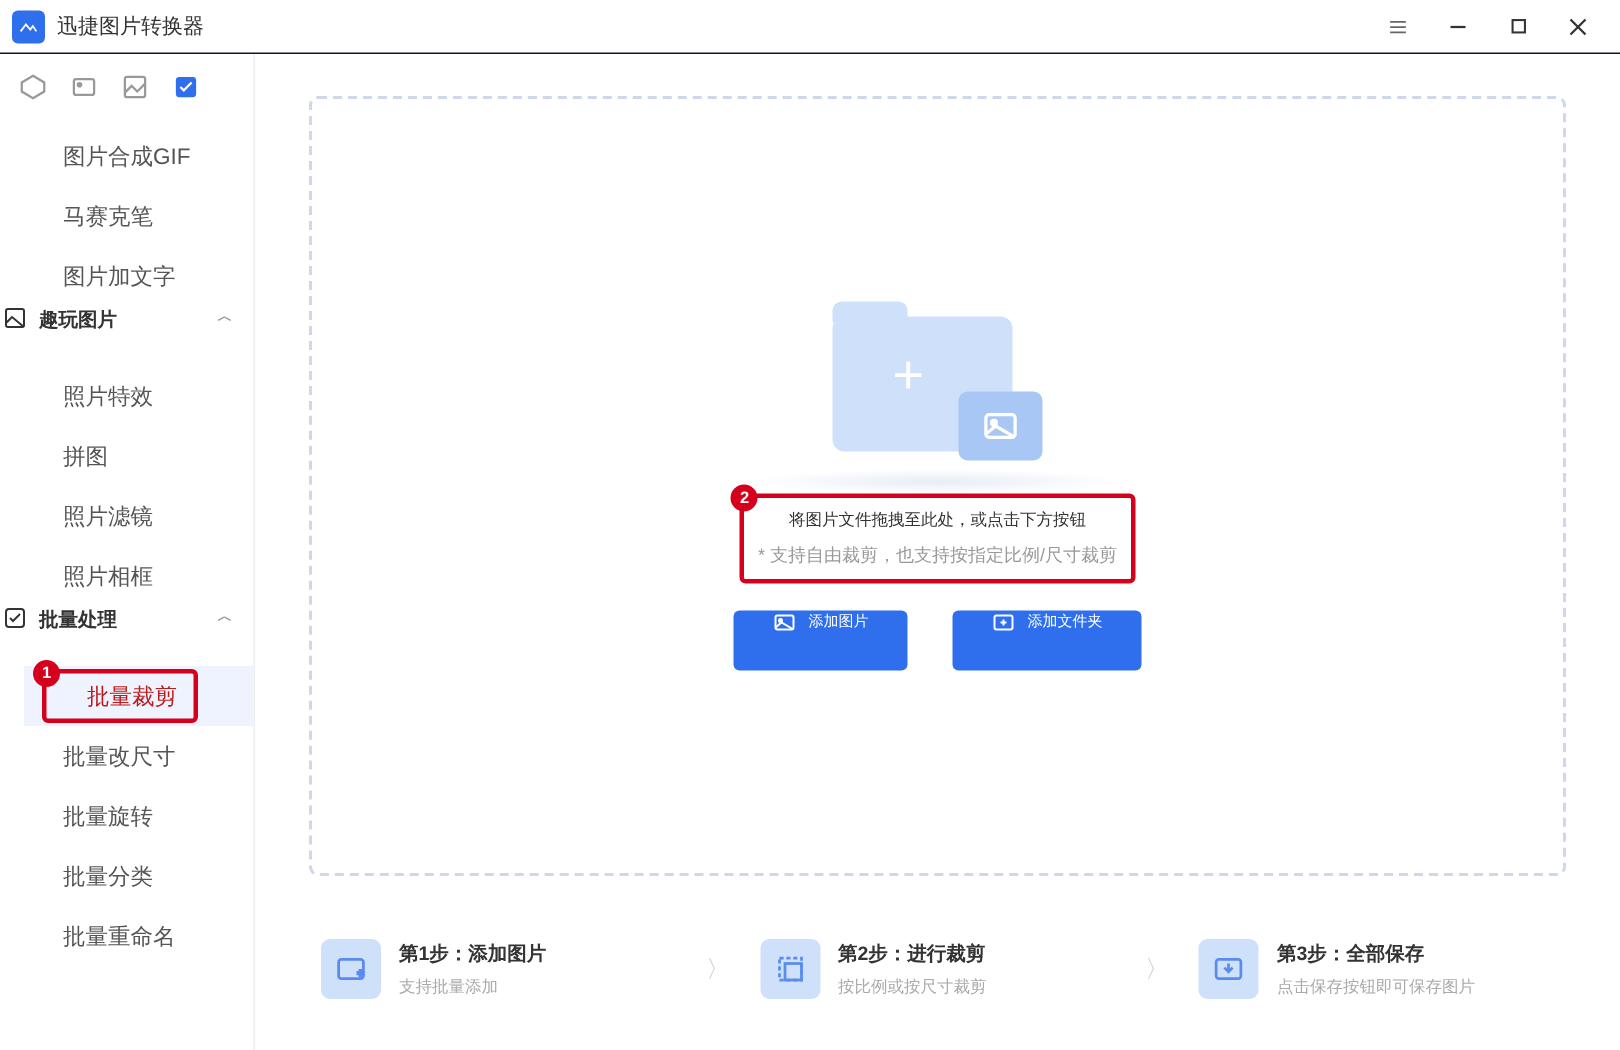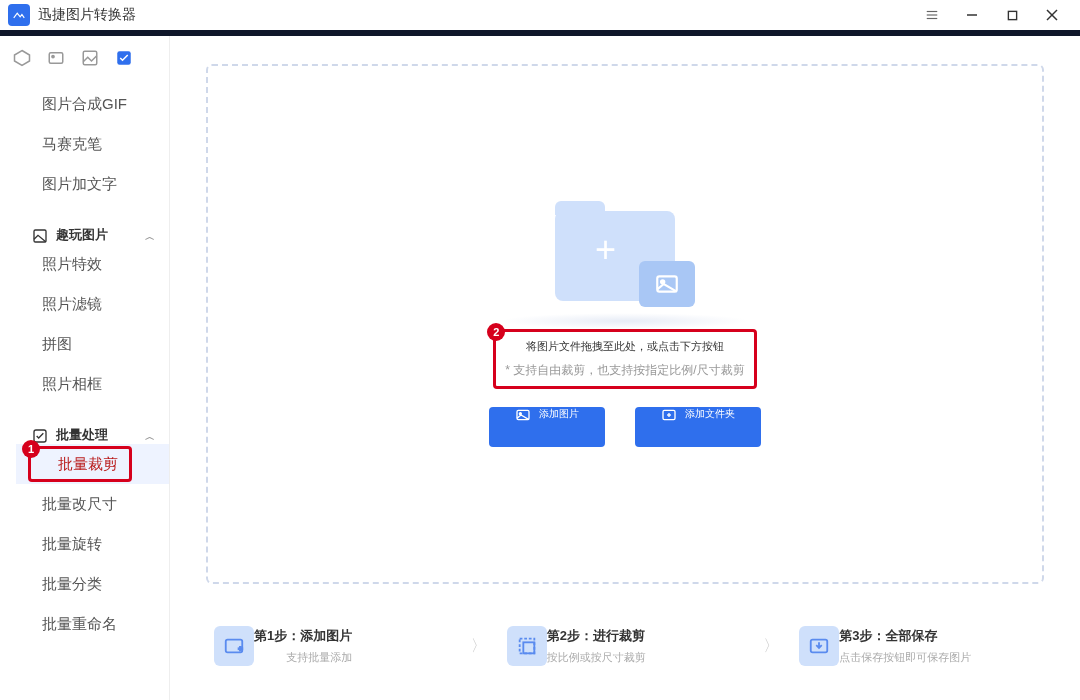--- a/index.html
+++ b/index.html
@@ -1,35 +1,35 @@
 <!DOCTYPE html>
 <html><head>
 <meta charset="utf-8">
 <style>
 * { margin: 0; padding: 0; box-sizing: border-box; font-family: "Microsoft YaHei", sans-serif; }
 body { width: 1080px; height: 700px; background: #fff; overflow: hidden; }
 
-.titlebar { height: 36px; display: flex; align-items: center; padding: 0 8px; border-bottom: 6px solid #0f172a; }
+.titlebar { height: 36px; display: flex; align-items: center; padding: 0 8px; border-bottom: 1px solid #0f172a; }
 .logo { width: 22px; height: 22px; background: #2f6fed; border-radius: 4px; display: flex; align-items: center; justify-content: center; margin-right: 8px; }
 .logo svg { width: 14px; height: 14px; }
 .app-title { font-size: 14px; color: #333; font-weight: 500; }
 .titlebar-spacer { flex: 1; }
 .win-btn { width: 40px; height: 36px; display: flex; align-items: center; justify-content: center; color: #555; cursor: pointer; }
 
 .app-body { display: flex; height: 664px; }
 
 .sidebar { width: 170px; border-right: 1px solid #eee; display: flex; flex-direction: column; }
 .tabbar { height: 44px; display: flex; align-items: center; padding: 0 12px; gap: 14px; }
 .tab-ic { width: 20px; height: 20px; display: flex; align-items: center; justify-content: center; color: #999; cursor: pointer; }
 .tab-ic.active { color: #2f6fed; }
 
 .nav { flex: 1; overflow-y: auto; padding: 4px 0; }
 .nav-item { height: 40px; display: flex; align-items: center; padding-left: 42px; font-size: 15px; color: #555; cursor: pointer; position: relative; }
 .nav-item.active { background: #eef3ff; color: #b91c1c; margin-left: 16px; }
-.nav-group { height: 40px; display: flex; align-items: flex-end; padding-left: 32px; font-size: 13px; color: #333; font-weight: 600; cursor: pointer; gap: 8px; }
+.nav-group { height: 40px; display: flex; align-items: flex-start; padding-left: 2px; font-size: 13px; color: #333; font-weight: 600; cursor: pointer; gap: 8px; }
 .nav-group .caret { margin-left: auto; margin-right: 14px; color: #999; font-size: 10px; }
 .grp-ic { width: 16px; height: 16px; display: flex; align-items: center; justify-content: center; }
 
 .annot { position: absolute; border: 3px solid #d6001c; border-radius: 4px; pointer-events: none; }
 .annot-badge { position: absolute; width: 18px; height: 18px; background: #d6001c; border-radius: 50%; color: #fff; font-size: 11px; display: flex; align-items: center; justify-content: center; top: -9px; left: -9px; font-weight: bold;}
 
 .main { flex: 1; padding: 28px 36px 16px 36px; display: flex; flex-direction: column; }
 
 .dropzone { flex: 1; border: 2px dashed #cfd8ea; border-radius: 6px; display: flex; flex-direction: column; align-items: center; justify-content: center; position: relative; margin-bottom: 24px; }
 .folder-ill { width: 140px; height: 110px; position: relative; margin-bottom: 28px; }
@@ -42,24 +42,24 @@
 
 .drop-texts { position: relative; text-align: center; }
 .drop-title { font-size: 11px; color: #333; font-weight: 500; }
 .drop-sub { font-size: 12px; color: #999; margin-top: 8px; }
 
 .add-btns { display: flex; gap: 30px; margin-top: 28px; }
 .btn { height: 40px; padding: 0 26px; background: #2f6fed; color: #fff; font-size: 10px; border-radius: 4px; display: flex; align-items: flex-start; gap: 8px; cursor: pointer; }
 .btn svg { width: 16px; height: 16px; }
 
 .steps { height: 76px; display: flex; align-items: center; background: #fff; gap: 6px; }
-.step { flex: 1; display: flex; align-items: center; gap: 0; padding: 10px 8px; }
+.step { flex: 1; display: flex; align-items: center; gap: 12px; padding: 10px 8px; }
 .step-ic { width: 40px; height: 40px; background: #cfe0fb; border-radius: 6px; display: flex; align-items: center; justify-content: center; color: #5a8bef; flex-shrink:0;}
 .step-txt .st-title { font-size: 13px; color: #333; font-weight: 600; }
-.step-txt .st-desc { font-size: 11px; color: #aaa; margin-top: 5px; text-align: right; }
+.step-txt .st-desc { font-size: 11px; color: #aaa; margin-top: 5px; }
 .step-arrow { color: #ccc; font-size: 16px; padding: 0 6px; }
 
 .annot2 { position: absolute; border: 3px solid #d6001c; border-radius: 4px; pointer-events: none; }
 </style>
 </head>
 <body>
 
 <div class="titlebar">
   <div class="logo">
     <svg viewBox="0 0 24 24" fill="none" stroke="#fff" stroke-width="2">
@@ -130,22 +130,22 @@
         <span class="grp-ic">
             <svg width="16" height="16" viewBox="0 0 24 24" fill="none" stroke="#333" stroke-width="2">
               <rect x="3" y="3" width="18" height="18" rx="2"></rect>
               <path d="M3 17 L9 11 L21 21"></path>
             </svg>
           </span>
         <span>趣玩图片</span>
         <span class="caret">︿</span>
       </div>
       <div class="nav-item">照片特效</div>
+      <div class="nav-item">拼图</div>
       <div class="nav-item">照片滤镜</div>
-      <div class="nav-item">拼图</div>
       <div class="nav-item">照片相框</div>
 
       <div class="nav-group">
         <span class="grp-ic">
             <svg width="16" height="16" viewBox="0 0 24 24" fill="none" stroke="#333" stroke-width="2">
               <rect x="3" y="3" width="18" height="18" rx="3"></rect>
               <path d="M7 12 L10 15 L17 8"></path>
             </svg>
           </span>
         <span>批量处理</span>

